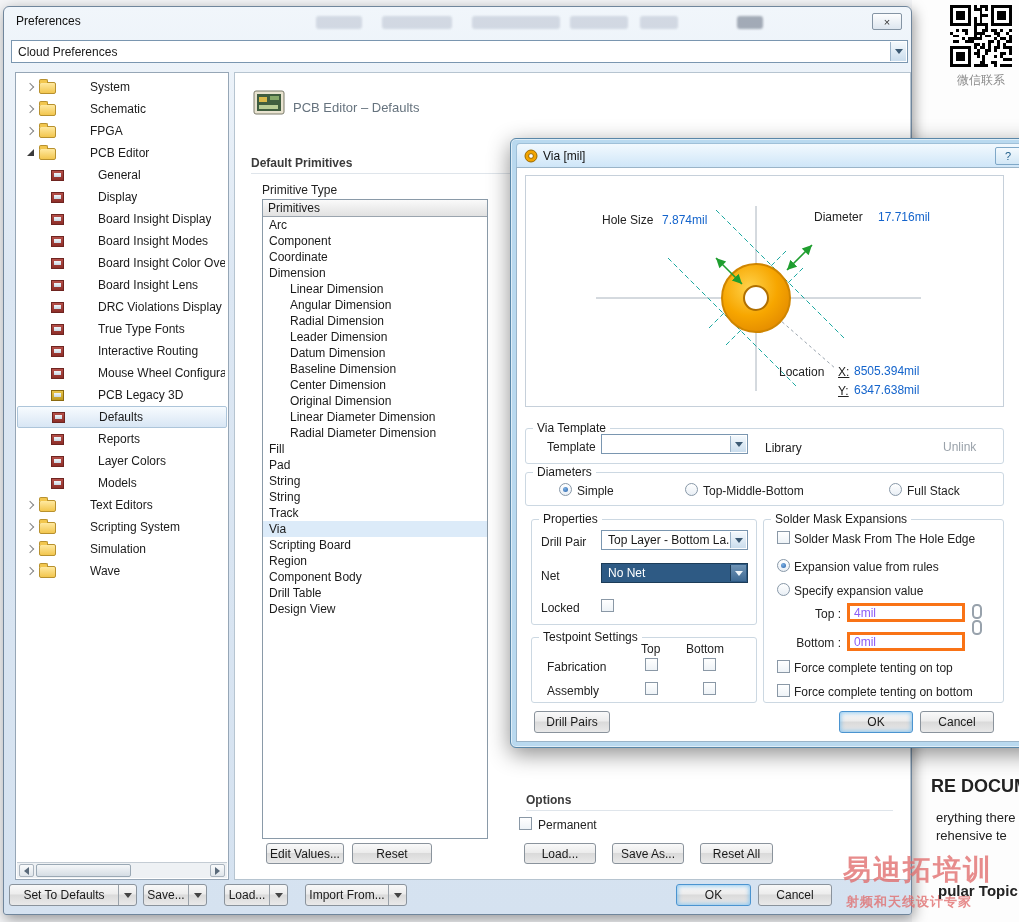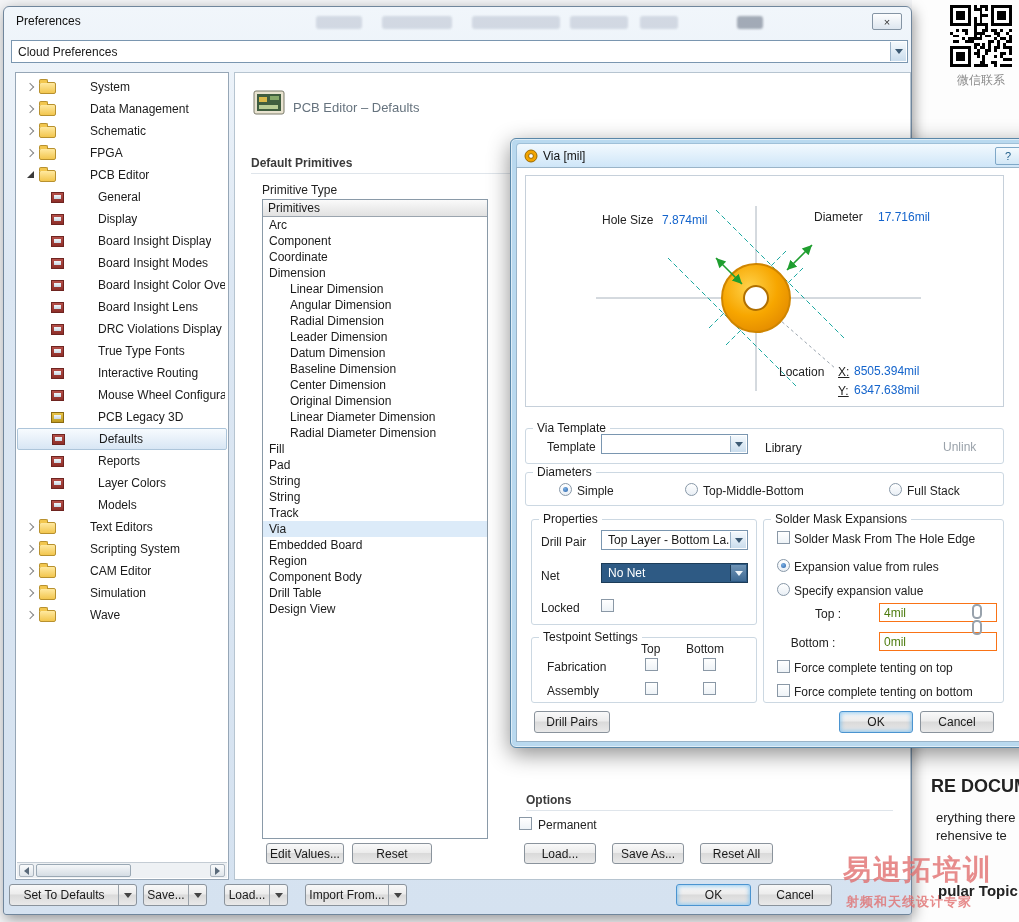--- a/index.html
+++ b/index.html
@@ -102,22 +102,22 @@
     background:linear-gradient(#f2f9fe,#cfe6f8); border:1px solid #9fc0d8; border-bottom:none;
     border-radius:4px 4px 0 0; }
   .via-title-text { position:absolute; left:26px; top:5px; font-size:12px; color:#111; }
   .dlg-btn { position:absolute; top:3px; height:18px; border:1px solid #7fa8c8; border-radius:2px;
     background:linear-gradient(#f4fafe,#d2e7f6); display:flex; align-items:center; justify-content:center;
     font-size:11px; color:#1f5e8a; }
   .via-content { position:absolute; left:5px; top:28px; right:5px; bottom:5px; background:#fff; border:1px solid #9ab4c8; }
   .group { position:absolute; border:1px solid #ccd8e2; border-radius:3px; }
   .glabel { position:absolute; top:-8px; left:7px; background:#fff; padding:0 4px; font-size:12px; color:#1a1a1a; white-space:nowrap; }
   .preview { position:absolute; border:1px solid #c6d0da; background:#fff; overflow:hidden; }
-  .tinput { position:absolute; border:1px solid #f97316; background:#fff; color:#4d7c0f; font-size:12px;
-    padding:1px 4px; font-family:"Liberation Sans",sans-serif;margin-left:32px; }
+  .tinput { position:absolute; border:3px solid #f97316; background:#fff; color:#8b5cf6; font-size:12px;
+    padding:1px 4px; font-family:"Liberation Sans",sans-serif; }
   .uline { text-decoration:underline; }
 
   
   .rightpage { position:absolute; left:912px; top:0; width:107px; height:922px; background:#fdfdfd; z-index:2; }
   .wm { position:absolute; color:rgba(224,108,108,.78); font-weight:bold; white-space:nowrap; z-index:60; }
   .doc-frag { position:absolute; color:#222; white-space:nowrap; z-index:3; }
 </style>
 </head>
 <body>
 
@@ -286,25 +286,20 @@
     <div class="tree-panel">
       <div class="tree-items">
           <div class="tree-row">
             <span class="twisty closed"></span>
             <span class="ifolder"></span>
             <span class="tlabel">System</span>
           </div>
           <div class="tree-row">
             <span class="twisty closed"></span>
             <span class="ifolder"></span>
-            <span class="tlabel">Data Management</span>
-          </div>
-          <div class="tree-row">
-            <span class="twisty closed"></span>
-            <span class="ifolder"></span>
             <span class="tlabel">Schematic</span>
           </div>
           <div class="tree-row">
             <span class="twisty closed"></span>
             <span class="ifolder"></span>
             <span class="tlabel">FPGA</span>
           </div>
           <div class="tree-row">
             <span class="twisty open"></span>
             <span class="ifolder"></span>
@@ -387,25 +382,20 @@
           </div>
           <div class="tree-row">
             <span class="twisty closed"></span>
             <span class="ifolder"></span>
             <span class="tlabel">Text Editors</span>
           </div>
           <div class="tree-row">
             <span class="twisty closed"></span>
             <span class="ifolder"></span>
             <span class="tlabel">Scripting System</span>
-          </div>
-          <div class="tree-row">
-            <span class="twisty closed"></span>
-            <span class="ifolder"></span>
-            <span class="tlabel">CAM Editor</span>
           </div>
           <div class="tree-row">
             <span class="twisty closed"></span>
             <span class="ifolder"></span>
             <span class="tlabel">Simulation</span>
           </div>
           <div class="tree-row">
             <span class="twisty closed"></span>
             <span class="ifolder"></span>
             <span class="tlabel">Wave</span>
@@ -452,21 +442,21 @@
             <div class="prow ind">Center Dimension</div>
             <div class="prow ind">Original Dimension</div>
             <div class="prow ind">Linear Diameter Dimension</div>
             <div class="prow ind">Radial Diameter Dimension</div>
             <div class="prow">Fill</div>
             <div class="prow">Pad</div>
             <div class="prow">String</div>
             <div class="prow">String</div>
             <div class="prow">Track</div>
             <div class="prow sel">Via</div>
-            <div class="prow">Embedded Board</div>
+            <div class="prow">Scripting Board</div>
             <div class="prow">Region</div>
             <div class="prow">Component Body</div>
             <div class="prow">Drill Table</div>
             <div class="prow">Design View</div>
           </div>
       </div>
 
       <div class="btn" style="left:31px; top:770px; width:78px; height:21px;">
         <span>Edit Values...</span>
         </div>
@@ -635,21 +625,21 @@
       <span class="glabel">Solder Mask Expansions</span>
     </div>
     <span class="cb" style="left:266px; top:392px;"></span>
     <span class="lbl" style="left:283px; top:393px;">Solder Mask From The Hole Edge</span>
     <span class="rad on" style="left:266px; top:420px;"></span>
     <span class="lbl" style="left:283px; top:421px;">Expansion value from rules</span>
     <span class="rad" style="left:266px; top:444px;"></span>
     <span class="lbl" style="left:283px; top:445px;">Specify expansion value</span>
     <span class="lbl" style="left:286px; top:468px; width:44px; text-align:right;">Top :</span>
     <input class="tinput" style="left: 336px; top: 464px; width: 118px; height: 19px;" value="4mil">
-    <span class="lbl" style="left:274px; top:497px; width:56px; text-align:center;">Bottom :</span>
+    <span class="lbl" style="left:274px; top:497px; width:56px; text-align:right;">Bottom :</span>
     <input class="tinput" style="left: 336px; top: 493px; width: 118px; height: 19px;" value="0mil">
     <svg class="abs" style="left:459px; top:465px;" width="14" height="32">
       <rect x="3" y="1" width="8" height="13" rx="3.5" fill="none" stroke="#98a2ac" stroke-width="2"></rect>
       <rect x="3" y="17" width="8" height="13" rx="3.5" fill="none" stroke="#98a2ac" stroke-width="2"></rect>
     </svg>
     <span class="cb" style="left:266px; top:521px;"></span>
     <span class="lbl" style="left:283px; top:522px;">Force complete tenting on top</span>
     <span class="cb" style="left:266px; top:545px;"></span>
     <span class="lbl" style="left:283px; top:546px;">Force complete tenting on bottom</span>
 

